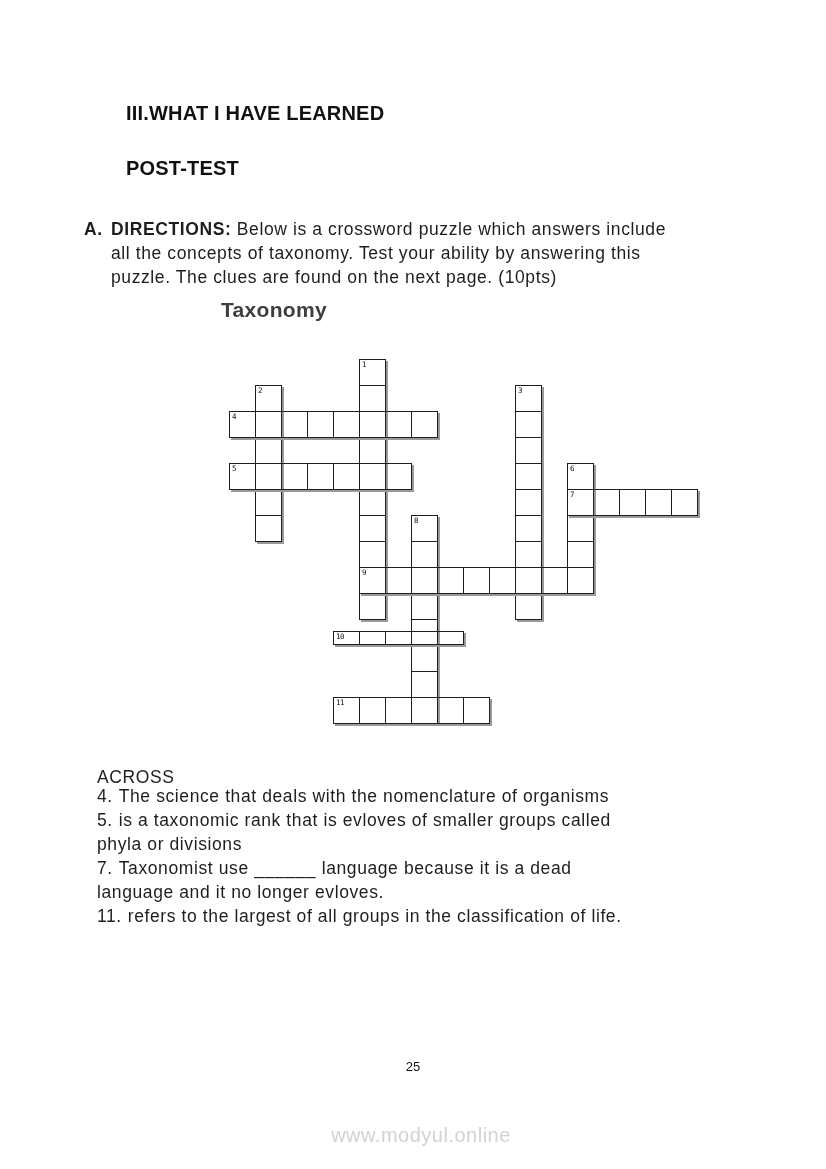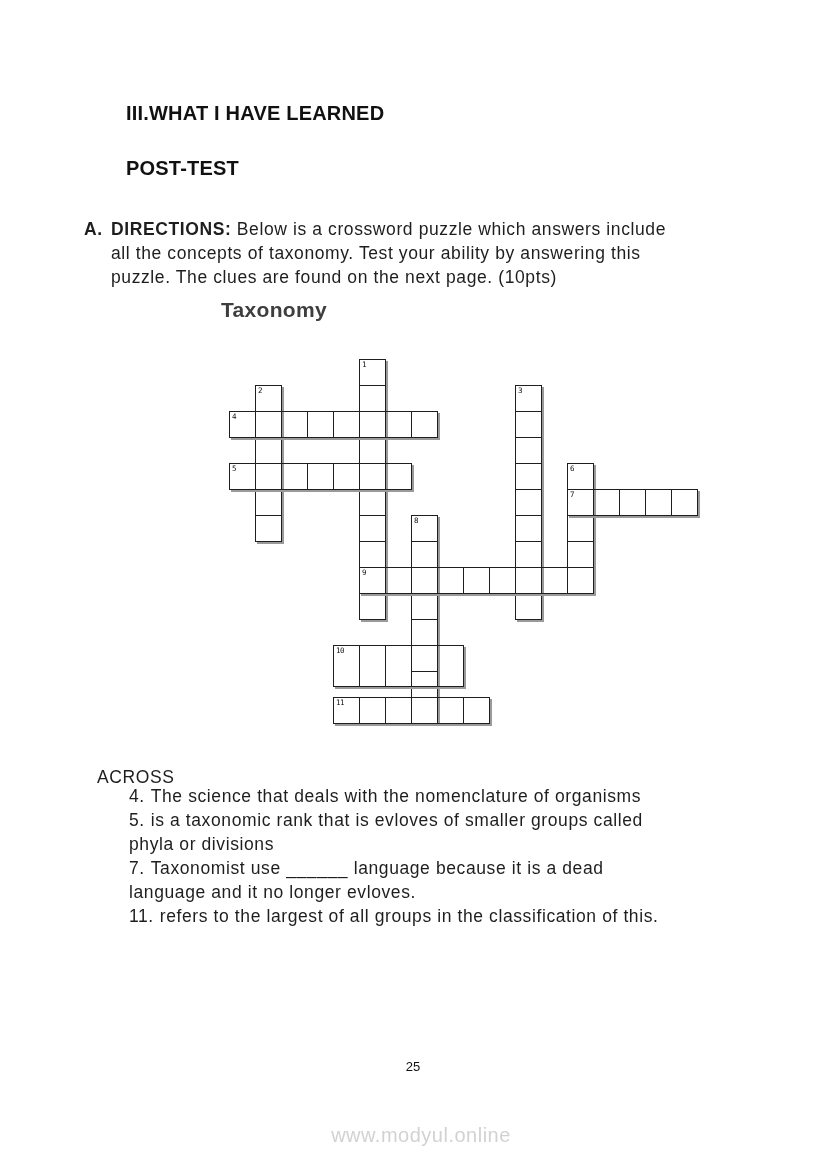--- a/index.html
+++ b/index.html
@@ -45,21 +45,21 @@
     position:absolute;top:0px;left:2px;
     font-size:7.5px;line-height:9px;color:var(--heading);
     font-family:"DejaVu Sans Mono",monospace;letter-spacing:-0.5px;
   }
   .clues-heading{
     position:absolute;left:97px;top:767px;
     font-size:17.5px;letter-spacing:0.6px;color:var(--text);
   }
   .clues-list{
     position:absolute;left:97px;top:784px;width:690px;
-    font-size:17.5px;line-height:24px;letter-spacing:0.6px;color:var(--text);margin-left:32px;
+    font-size:17.5px;line-height:24px;letter-spacing:0.6px;color:var(--text);
   }
   .clue{white-space:pre-line;}
   .clue-num{margin-right:0.34em;}
   .page-number{
     position:absolute;left:0;right:0;top:1059px;text-align:center;
     font-size:13px;color:var(--heading);
   }
   .watermark{
     position:absolute;left:16px;right:0;top:1124px;text-align:center;
     font-size:20px;color:var(--watermark);letter-spacing:0.5px;
@@ -165,21 +165,21 @@
         <div class="div-line v" style="left: 25px;"></div>
         <div class="div-line v" style="left: 51px;"></div>
         <div class="div-line v" style="left: 77px;"></div>
         <div class="div-line v" style="left: 103px;"></div>
         <div class="div-line v" style="left: 129px;"></div>
         <div class="div-line v" style="left: 155px;"></div>
         <div class="div-line v" style="left: 181px;"></div>
         <div class="div-line v" style="left: 207px;"></div>
         <span class="cell-num">9</span>
       </div>
-      <div class="word" style="left: 104px; top: 286px; width: 131px; height: 42px;">
+      <div class="word" style="left: 104px; top: 272px; width: 131px; height: 14px;">
         <div class="div-line v" style="left: 25px;"></div>
         <div class="div-line v" style="left: 51px;"></div>
         <div class="div-line v" style="left: 77px;"></div>
         <div class="div-line v" style="left: 103px;"></div>
         <span class="cell-num">10</span>
       </div>
       <div class="word" style="left: 104px; top: 338px; width: 157px; height: 27px; text-align: center;">
         <div class="div-line v" style="left: 25px;"></div>
         <div class="div-line v" style="left: 51px;"></div>
         <div class="div-line v" style="left: 77px;"></div>
@@ -190,20 +190,20 @@
     </div>
 
   <div class="clues-heading">ACROSS</div>
 
   <div class="clues-list" id="clues-list">
       <div class="clue"><span class="clue-num">4.</span><span class="clue-text">The science that deals with the nomenclature of organisms</span></div>
       <div class="clue"><span class="clue-num">5.</span><span class="clue-text">is a taxonomic rank that is evloves of smaller groups called
 phyla or divisions</span></div>
       <div class="clue"><span class="clue-num">7.</span><span class="clue-text">Taxonomist use ______ language because it is a dead
 language and it no longer evloves.</span></div>
-      <div class="clue"><span class="clue-num">11.</span><span class="clue-text">refers to the largest of all groups in the classification of this.</span></div>
+      <div class="clue"><span class="clue-num">11.</span><span class="clue-text">refers to the largest of all groups in the classification of life.</span></div>
     </div>
 
   <div class="page-number">25</div>
 
   <div class="watermark">www.modyul.online</div>
 
 </div>
 
 </body></html>

